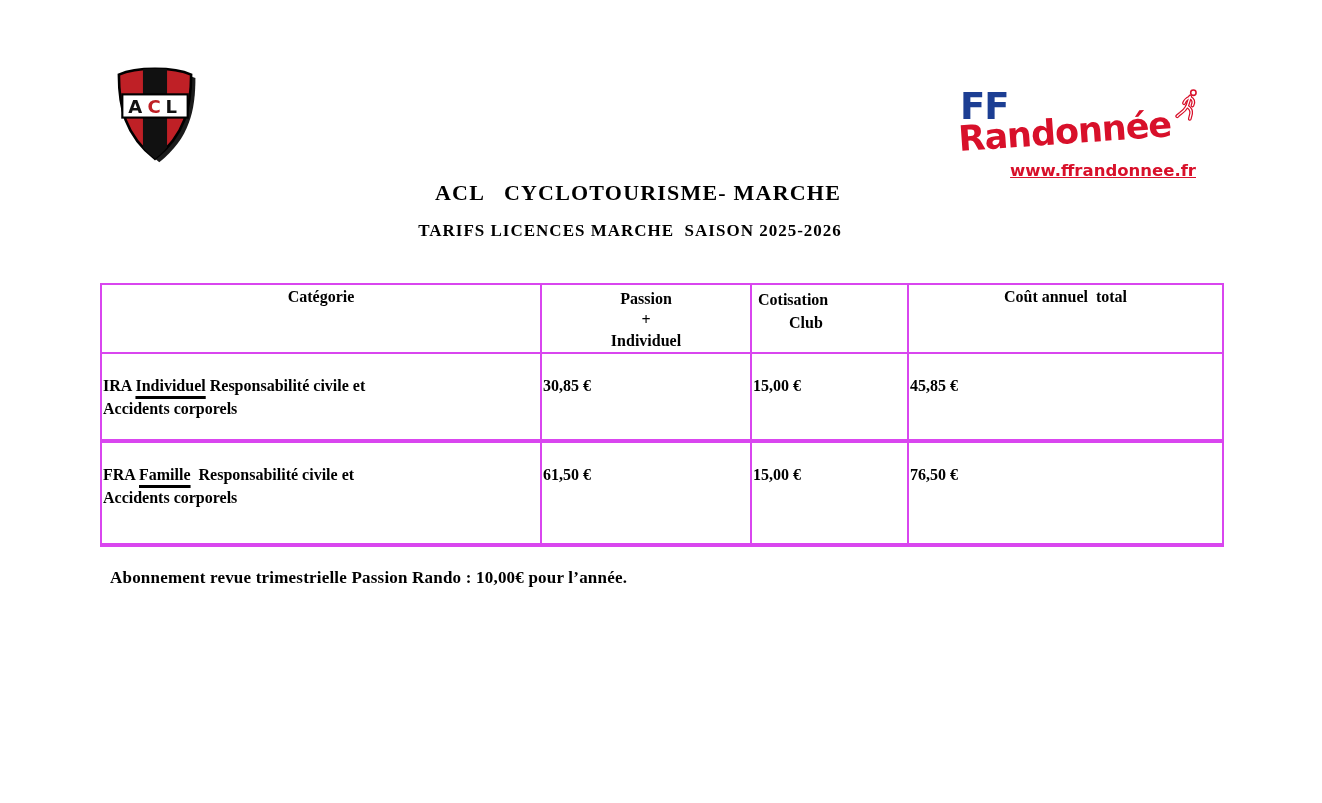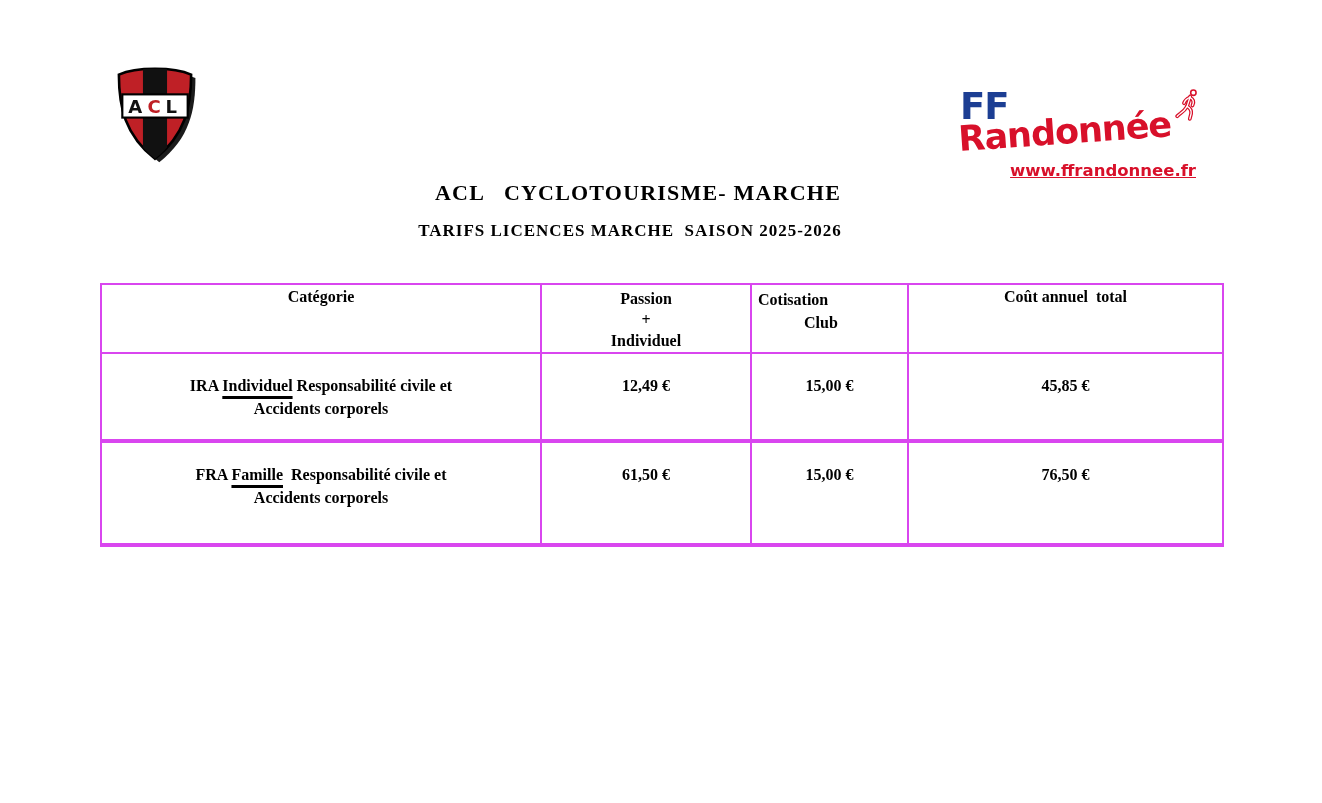--- a/index.html
+++ b/index.html
@@ -31,26 +31,26 @@
   
   table.tarifs { position:absolute; left:100px; top:283px; width:1122px;
     border-collapse:collapse; table-layout:fixed; font-weight:bold; }
   table.tarifs td { border:2px solid #d946ef; font-size:16px; }
   tr.hdr { height:60px; }
   tr.hdr td { vertical-align:top; padding-top:3px; }
   td.cat-h { text-align:center; }
   td.lic-h { text-align:center; line-height:21px; }
   td.cot-h { text-align:left; padding-left:6px; line-height:23px; }
   .cot-line { display:block; }
-  .cot-line2 { display:block; margin-left:46px; }
+  .cot-line2 { display:block; margin-left:31px; }
   td.tot-h { vertical-align:middle; text-align:center; padding-bottom:10px; }
   tr.r1 { height:88px; }
   tr.r2 { height:104px;margin-left:39px; }
   tr.r1 td, tr.r2 td { border-bottom-width:4px; }
-  td.cell { vertical-align:top; text-align:center; padding-top:20px; line-height:23px; }
+  td.cell { vertical-align:top; text-align:left; padding-top:20px; line-height:23px; }
   .uline { text-decoration:underline; text-decoration-thickness:3px; text-underline-offset:5px; }
 
   
   .footnote { position:absolute; left:110px; top:568px; font-size:17px; font-weight:bold; letter-spacing:0.2px; }
 </style>
 </head>
 <body>
 
 <div class="page">
 
@@ -124,31 +124,32 @@
         <td class="tot-h">
           <span class="pre">Coût annuel  total</span>
         </td>
       </tr>
 
       <tr class="r1">
         <td class="cell">
           <div><span class="pre">IRA </span><span class="uline pre">Individuel</span><span class="pre"> Responsabilité civile et</span></div>
           <div>Accidents corporels</div>
         </td>
-        <td class="cell">12,49 €</td>
+        <td class="cell">30,85 €</td>
         <td class="cell">15,00 €</td>
         <td class="cell">45,85 €</td>
       </tr>
 
       <tr class="r2">
         <td class="cell">
           <div><span class="pre">FRA </span><span class="uline pre">Famille</span><span class="pre">  Responsabilité civile et</span></div>
           <div>Accidents corporels</div>
         </td>
         <td class="cell">61,50 €</td>
         <td class="cell">15,00 €</td>
         <td class="cell">76,50 €</td>
       </tr>
     </tbody>
   </table>
 
+  <div class="footnote">Abonnement revue trimestrielle Passion Rando : 10,00€ pour l’année.</div>
 
 </div>
 
 </body></html>

